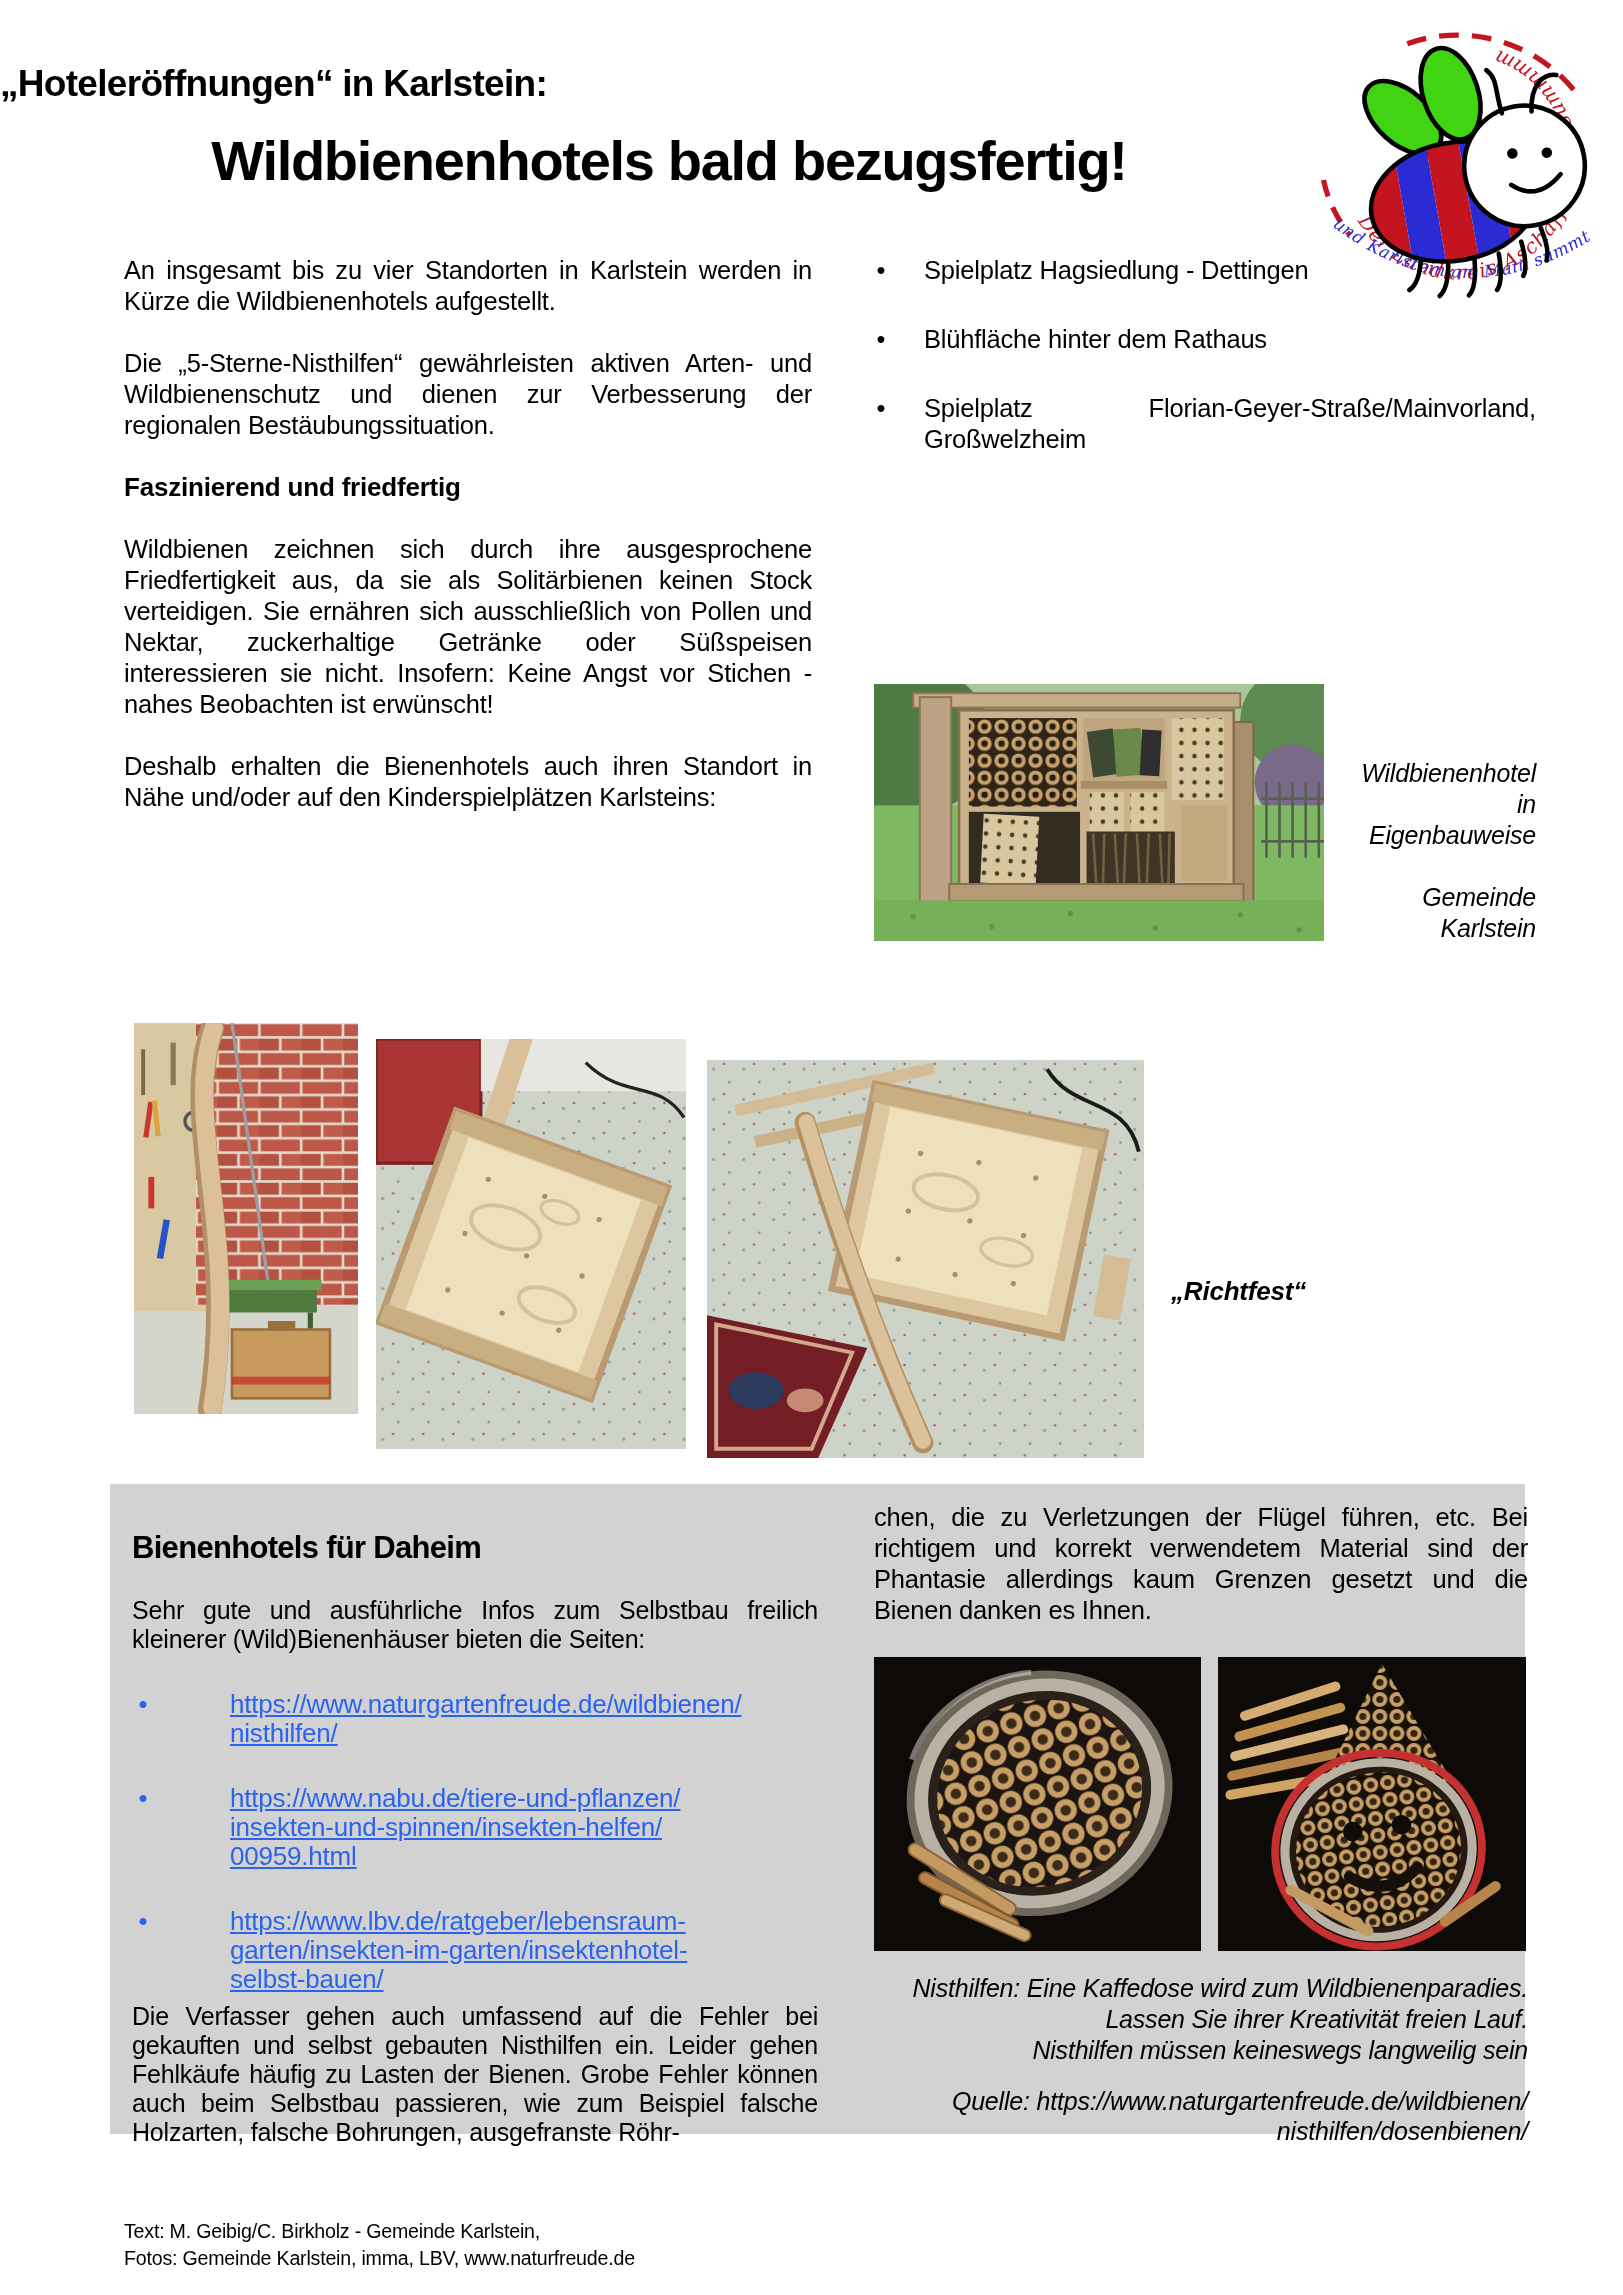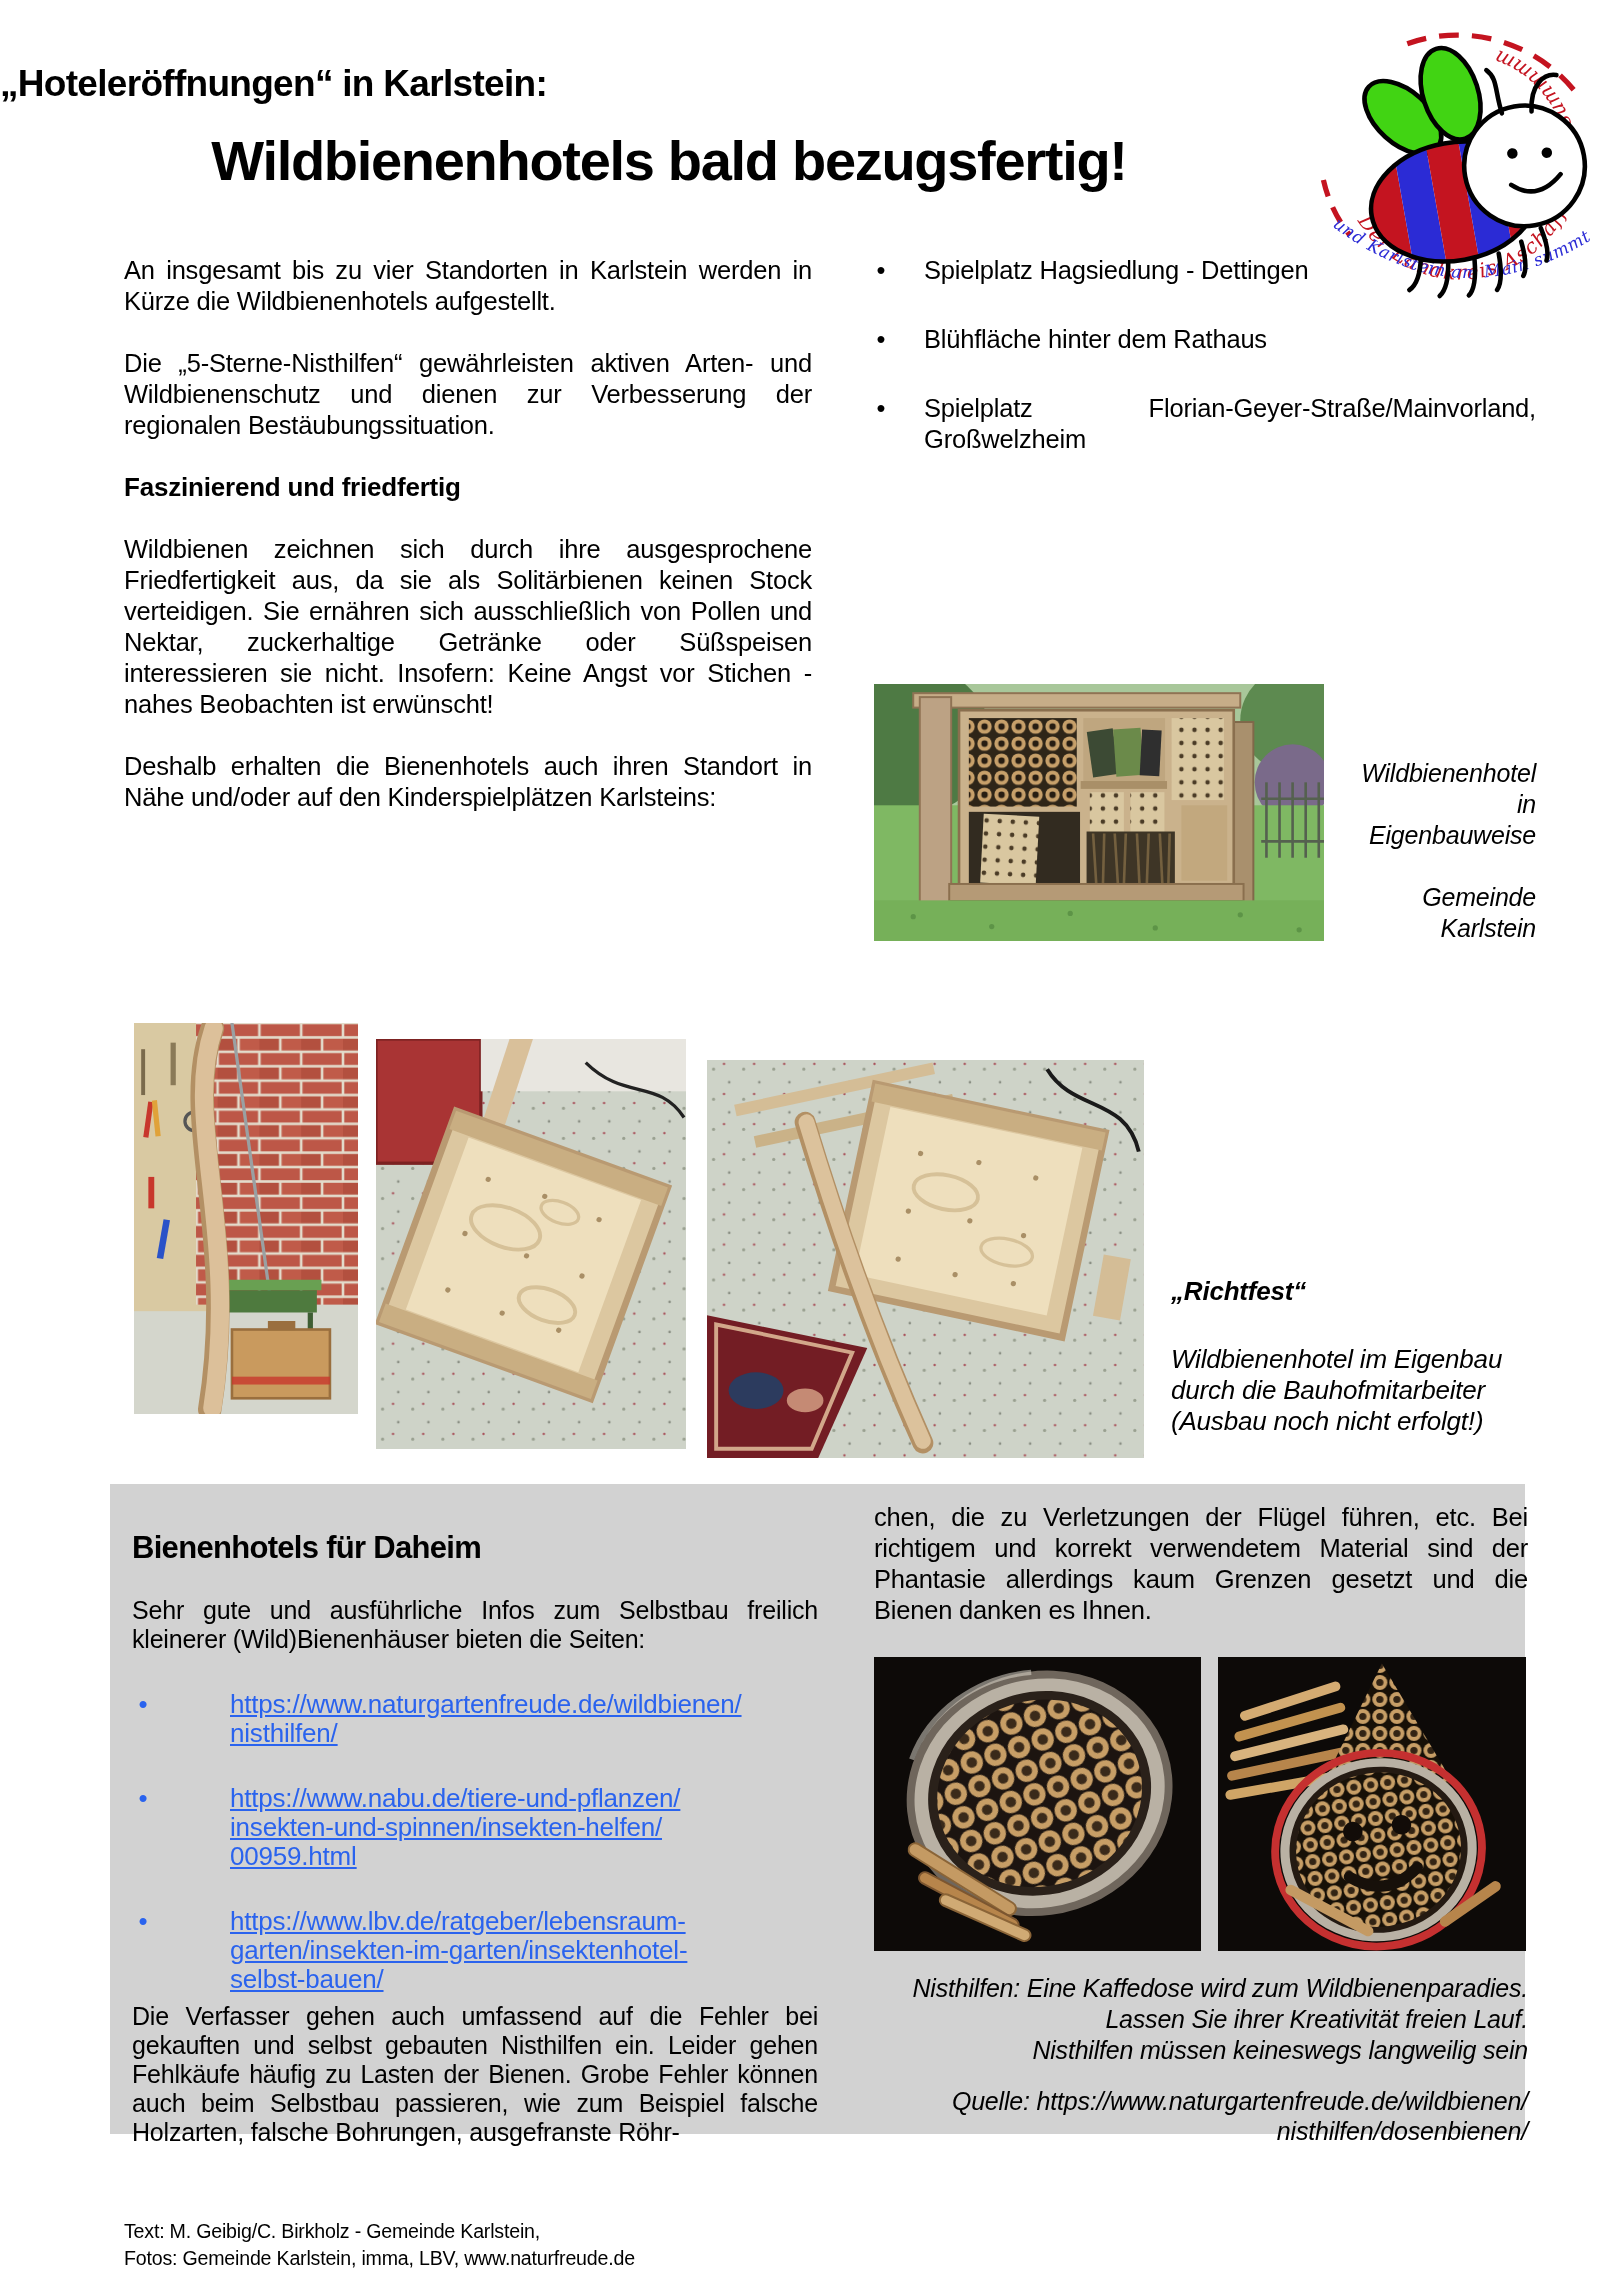--- a/index.html
+++ b/index.html
@@ -316,23 +316,20 @@
         <polygon points="0,390 245,440 170,608 0,608" fill="#731d24"></polygon>
         <polygon points="14,404 222,447 160,594 14,594" fill="none" stroke="#d2a78a" stroke-width="6"></polygon>
         <ellipse cx="75" cy="505" rx="42" ry="28" fill="#2c3b5e"></ellipse>
         <ellipse cx="150" cy="520" rx="28" ry="18" fill="#c58a74"></ellipse>
       </g>
     </svg>
   </div>
 
   <div class="richtfest">
     <div class="rf-title">„Richtfest“</div>
-    <div class="rf-text preline">Wildbienenhotel im Eigenbau
-durch die Bauhofmitarbeiter
-(Ausbau noch nicht erfolgt!)</div>
   </div>
 
   <div class="graybox">
     <div class="gb-left">
       <h2>Bienenhotels für Daheim</h2>
       <p class="gb-intro">Sehr gute und ausführliche Infos zum Selbstbau freilich kleinerer (Wild)Bienenhäuser bieten die Seiten:</p>
       <ul class="linklist">
         <li><a href="#">https://www.naturgartenfreude.de/wildbienen/
 nisthilfen/</a></li>
         <li><a href="#">https://www.nabu.de/tiere-und-pflanzen/

